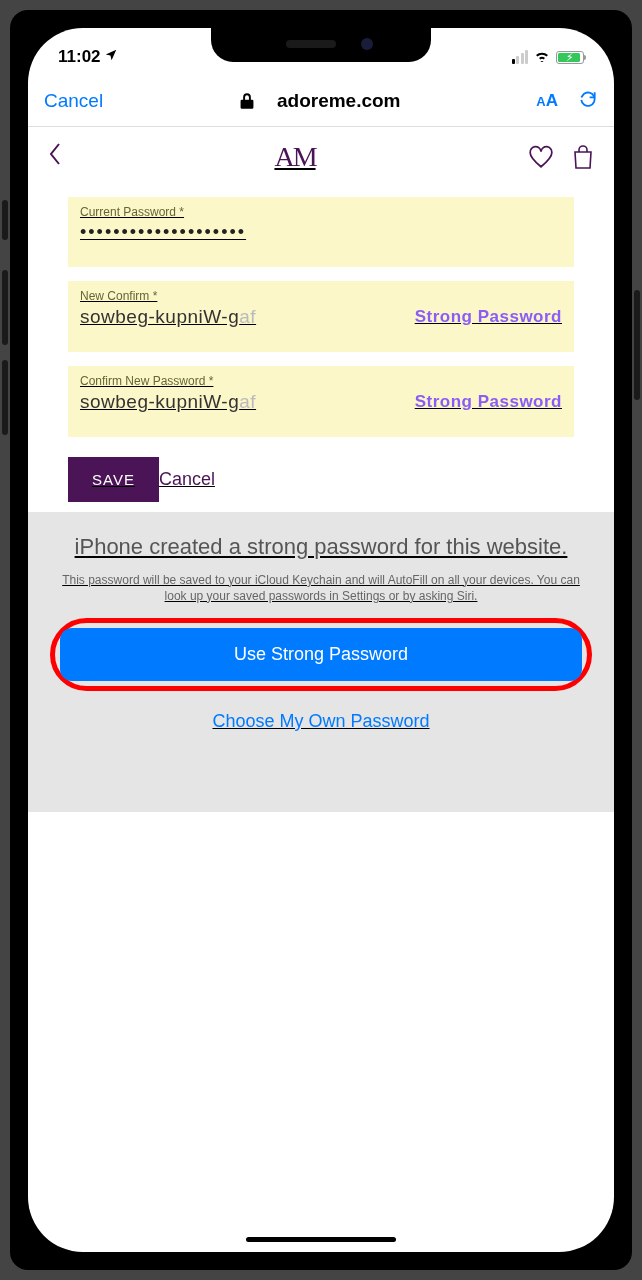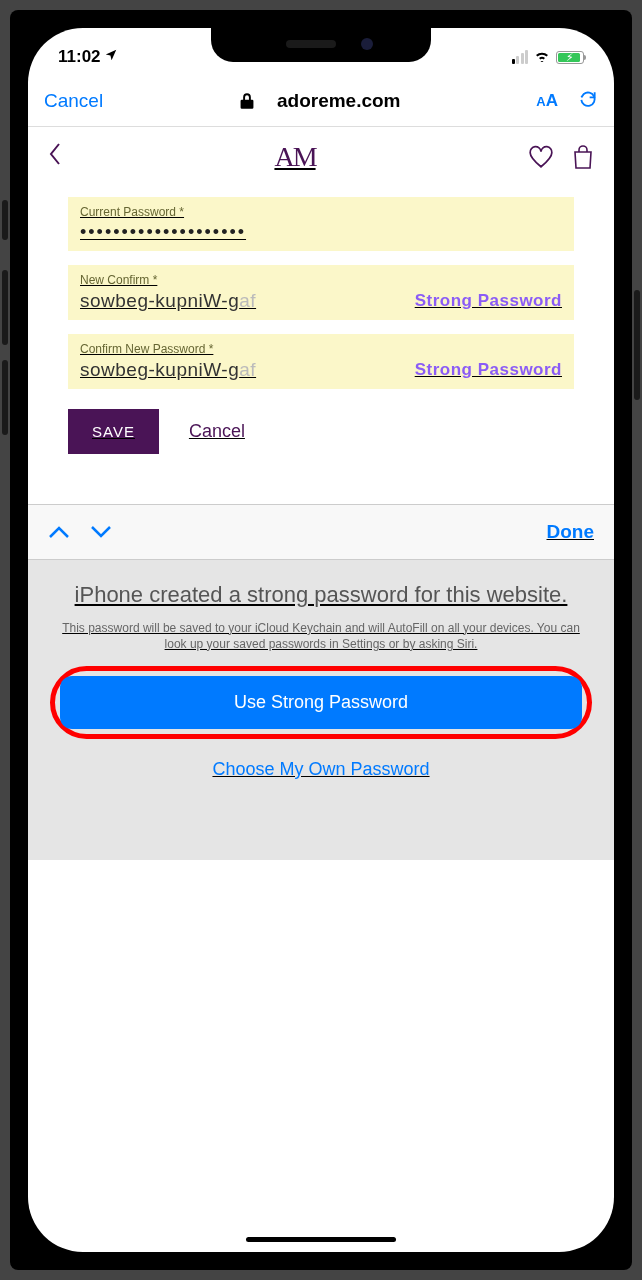--- a/index.html
+++ b/index.html
@@ -10,21 +10,21 @@
       height: 1280px;
       position: relative;
     }
     .phone-frame {
       position: absolute;
       top: 10px;
       left: 10px;
       right: 10px;
       bottom: 10px;
       background: #000;
-      border-radius: 8px;
+      border-radius: 18px;
       padding: 18px;
     }
     .screen {
       width: 100%;
       height: 100%;
       background: #fff;
       border-radius: 55px;
       overflow: hidden;
       position: relative;
     }
@@ -109,34 +109,34 @@
     .brand-logo {
       font-family: Georgia, serif;
       color:#4a1456; font-size:28px; letter-spacing:-2px;
     }
     .brand-right { display:flex; gap:18px; align-items:center; color:#4a1456;}
     .heart-icon svg, .bag-icon svg { display:block; }
 
     .form-area { padding: 10px 40px; }
     .field {
       background: #fbf7c9;
-      padding: 8px 12px 8px;
+      padding: 8px 12px 24px;
       margin-bottom: 14px;
       position: relative;
     }
     .field-label { font-size: 12px; color:#666633; }
     .field-value { font-size: 19px; letter-spacing: 0.5px; margin-top:3px; color:#222; display:flex; align-items:center;}
     .field-value .dots { letter-spacing: 2px; font-size:18px;}
     .strong-pill {
       margin-left:auto; font-weight:700; color:#8b5cf6; font-size:17px;
     }
     .pw-text { color:#333; }
     .pw-fade { color:#bbb;}
 
-    .button-row { display:flex; align-items:center; gap:30px; margin-top:20px;}
+    .button-row { display:flex; align-items:center; margin-top:20px;}
     .save-btn {
       background:#4a1456; color:#fff; border:none;
       padding: 14px 24px; font-size:15px; letter-spacing:1px;
     }
     .cancel-btn { color:#4a1456; font-size:18px; }
 
     .accessory-bar {
       display:flex; justify-content:space-between; align-items:center;
       padding: 14px 20px;
       background:#f8f8f8;
@@ -290,35 +290,20 @@
             <span class="strong-pill">Strong Password</span>
           </div>
         </div>
 
         <div class="button-row">
           <button class="save-btn">SAVE</button>
           <span class="cancel-btn">Cancel</span>
         </div>
       </div>
 
-      <div class="accessory-bar">
-        <div class="arrows">
-          <span>
-            <svg width="22" height="14" viewBox="0 0 22 14" fill="none" stroke="#007aff" stroke-width="2.5">
-                <path d="M2 12 L11 3 L20 12"></path>
-              </svg>
-          </span>
-          <span>
-            <svg width="22" height="14" viewBox="0 0 22 14" fill="none" stroke="#007aff" stroke-width="2.5">
-                <path d="M2 2 L11 11 L20 2"></path>
-              </svg>
-          </span>
-        </div>
-        <span class="done-link">Done</span>
-      </div>
 
       <div class="keyboard-sheet">
         <div class="sheet-title">iPhone created a strong password for this website.</div>
         <div class="sheet-sub">This password will be saved to your iCloud Keychain and will AutoFill on all your devices. You can look up your saved passwords in Settings or by asking Siri.</div>
         <div class="highlight-wrap">
           <button class="use-strong-btn">Use Strong Password</button>
         </div>
         <span class="choose-own">Choose My Own Password</span>
       </div>
     </div>

